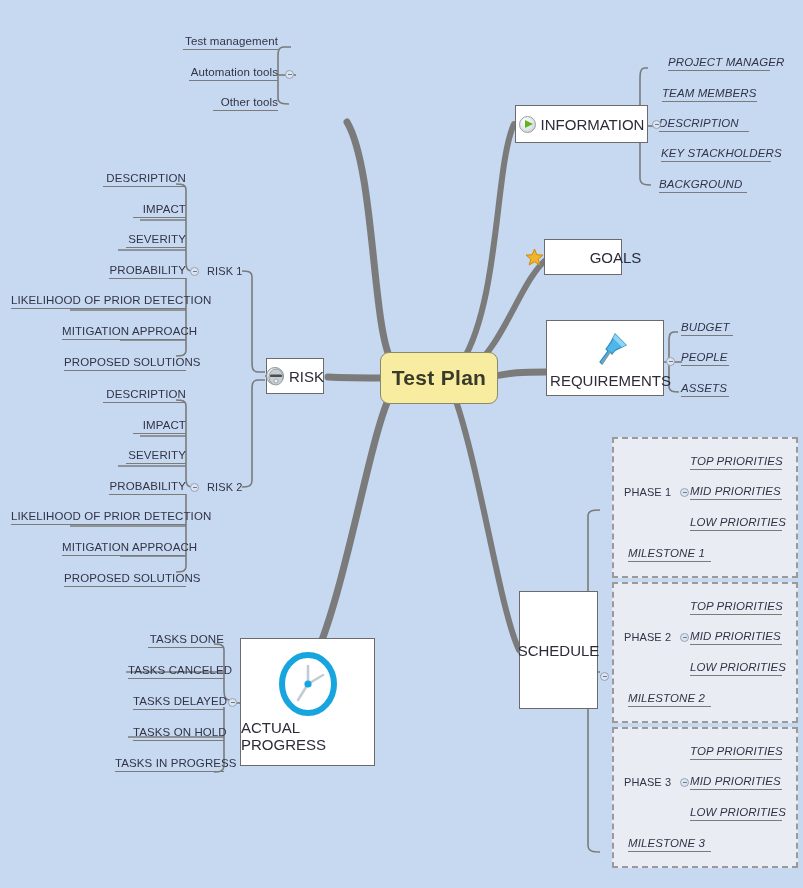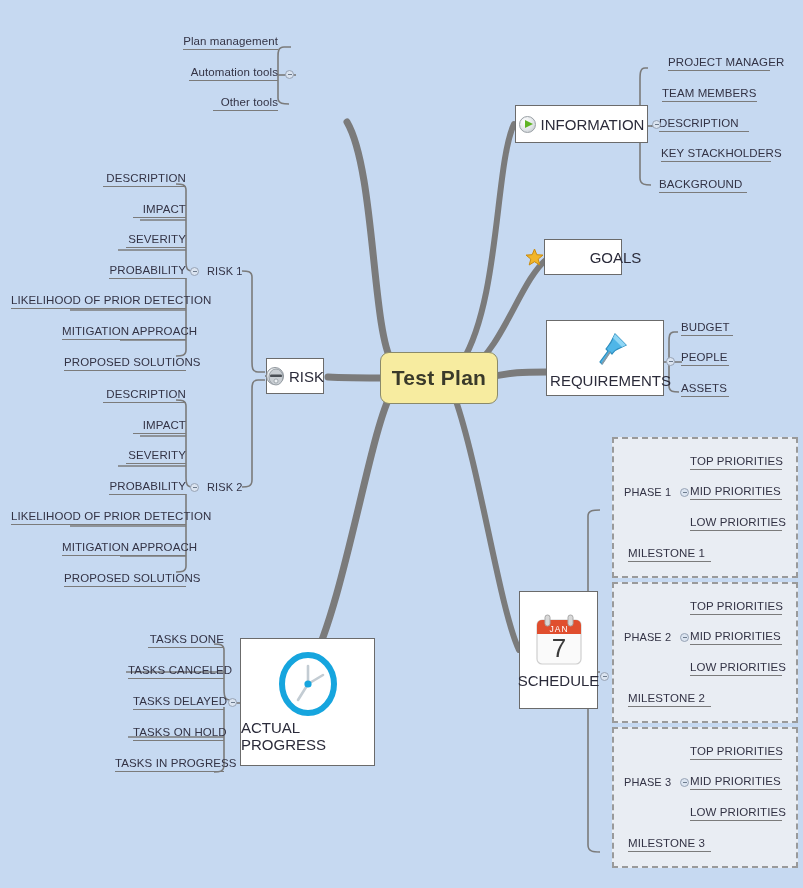--- a/index.html
+++ b/index.html
@@ -41,21 +41,21 @@
   .leaf {
     position: absolute;
     font-size: 11.5px;
     color: #333345;
     white-space: nowrap;
     padding-bottom: 2px;
     border-bottom: 1.6px solid #7b7b7b;
     text-align: right;
     letter-spacing: .1px;
   }
-  .leaf.lr { text-align: left; }
+  .leaf.lr { text-align: left; font-style: italic; }
 
   .branchlabel {
     position: absolute;
     font-size: 11px;
     color: #333345;
     white-space: nowrap;
     letter-spacing: .1px;
   }
 
   .toggle {
@@ -163,21 +163,21 @@
       <path d="M265,376 L268,376"></path>
       <path d="M236,703 L240,703"></path>
       <path d="M600,676 L606,676"></path>
     </g>
   </svg>
 
   <div class="node center" style="left:380px; top:352px; width:118px; height:52px;text-align:right;">
     <span>Test Plan</span>
   </div>
 
-  <div class="leaf" style="left:183px; top:35px; width:95px;">Plan management</div>
+  <div class="leaf" style="left:183px; top:35px; width:95px;">Test management</div>
   <div class="leaf" style="left:189px; top:66px; width:89px;">Automation tools</div>
   <div class="leaf" style="left:213px; top:96px; width:65px;">Other tools</div>
   <div class="toggle" style="left:285px; top:70px;"></div>
 
   <div class="node icon-left" style="left:515px; top:105px; width:133px; height:38px;">
     <span class="ico ico-play"></span>
     <span>INFORMATION</span>
   </div>
   <div class="leaf lr" style="left:668px; top:56px; width:102px;">PROJECT MANAGER</div>
   <div class="leaf lr" style="left:662px; top:87px; width:95px;">TEAM MEMBERS</div>
@@ -254,30 +254,20 @@
     <span>ACTUAL PROGRESS</span>
   </div>
   <div class="leaf" style="left:148px; top:633px; width:76px;">TASKS DONE</div>
   <div class="leaf" style="left:128px; top:664px; width:96px;">TASKS CANCELED</div>
   <div class="leaf" style="left:133px; top:695px; width:91px;">TASKS DELAYED</div>
   <div class="leaf" style="left:133px; top:726px; width:91px;">TASKS ON HOLD</div>
   <div class="leaf" style="left:115px; top:757px; width:109px;">TASKS IN PROGRESS</div>
   <div class="toggle" style="left:228px; top:698px;"></div>
 
   <div class="node stacked" style="left:519px; top:591px; width:79px; height:118px;">
-    <span class="ico ico-cal">
-      <svg viewBox="0 0 52 58" width="52" height="58">
-        <rect x="4" y="8" width="44" height="44" rx="5" fill="#fafafa" stroke="#cfcfcf" stroke-width="1.2"></rect>
-        <path d="M4,13 a5,5 0 0,1 5,-5 L43,8 a5,5 0 0,1 5,5 L48,22 L4,22 Z" fill="#e04e2e"></path>
-        <rect x="12" y="3" width="5" height="11" rx="2.4" fill="#d8d8d8" stroke="#a8a8a8" stroke-width="1"></rect>
-        <rect x="35" y="3" width="5" height="11" rx="2.4" fill="#d8d8d8" stroke="#a8a8a8" stroke-width="1"></rect>
-        <text x="26" y="19.5" font-family="Liberation Sans, sans-serif" font-size="8.5" fill="#ffffff" text-anchor="middle" letter-spacing="1">JAN</text>
-        <text x="26" y="45" font-family="Liberation Sans, sans-serif" font-size="26" fill="#3b3b3b" text-anchor="middle">7</text>
-      </svg>
-    </span>
     <span>SCHEDULE</span>
   </div>
   <div class="toggle" style="left:600px; top:672px;"></div>
 
   <div class="phasegroup" style="left:612px; top:437px; width:186px; height:141px;"></div>
   <div class="branchlabel" style="left:624px; top:486px;">PHASE 1</div>
   <div class="toggle" style="left:680px; top:488px;"></div>
   <div class="leaf lr" style="left:690px; top:455px; width:92px;">TOP PRIORITIES</div>
   <div class="leaf lr" style="left:690px; top:485px; width:92px;">MID PRIORITIES</div>
   <div class="leaf lr" style="left:690px; top:516px; width:92px;">LOW PRIORITIES</div>

